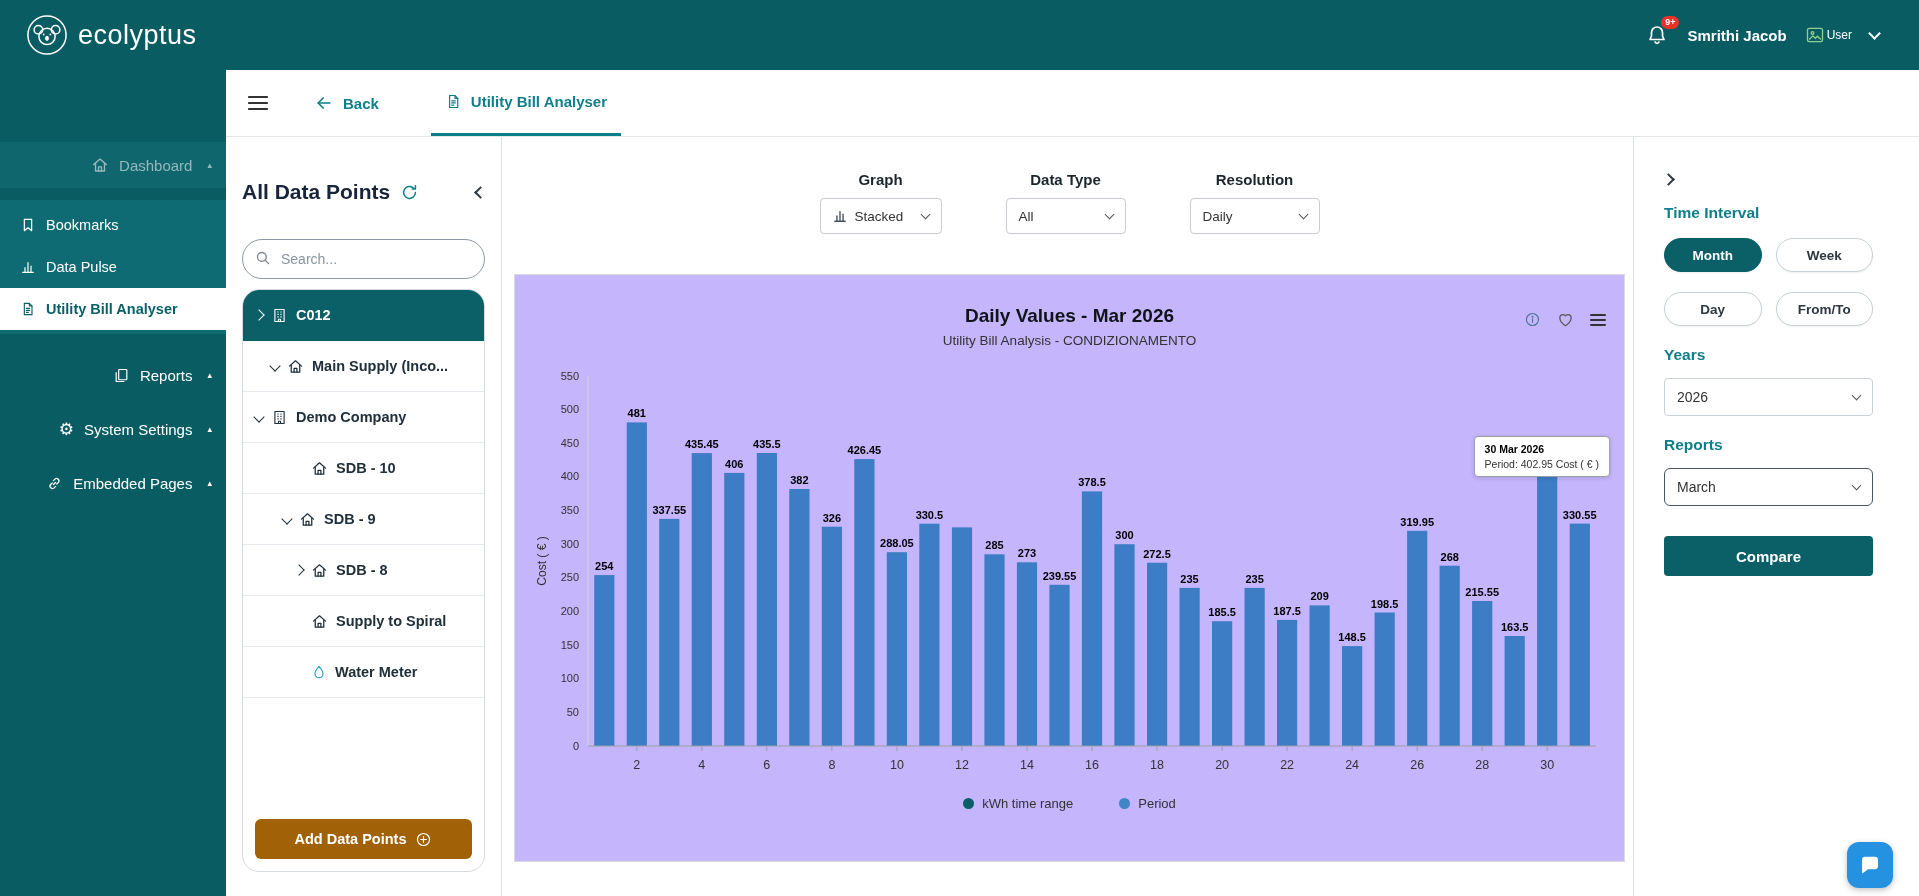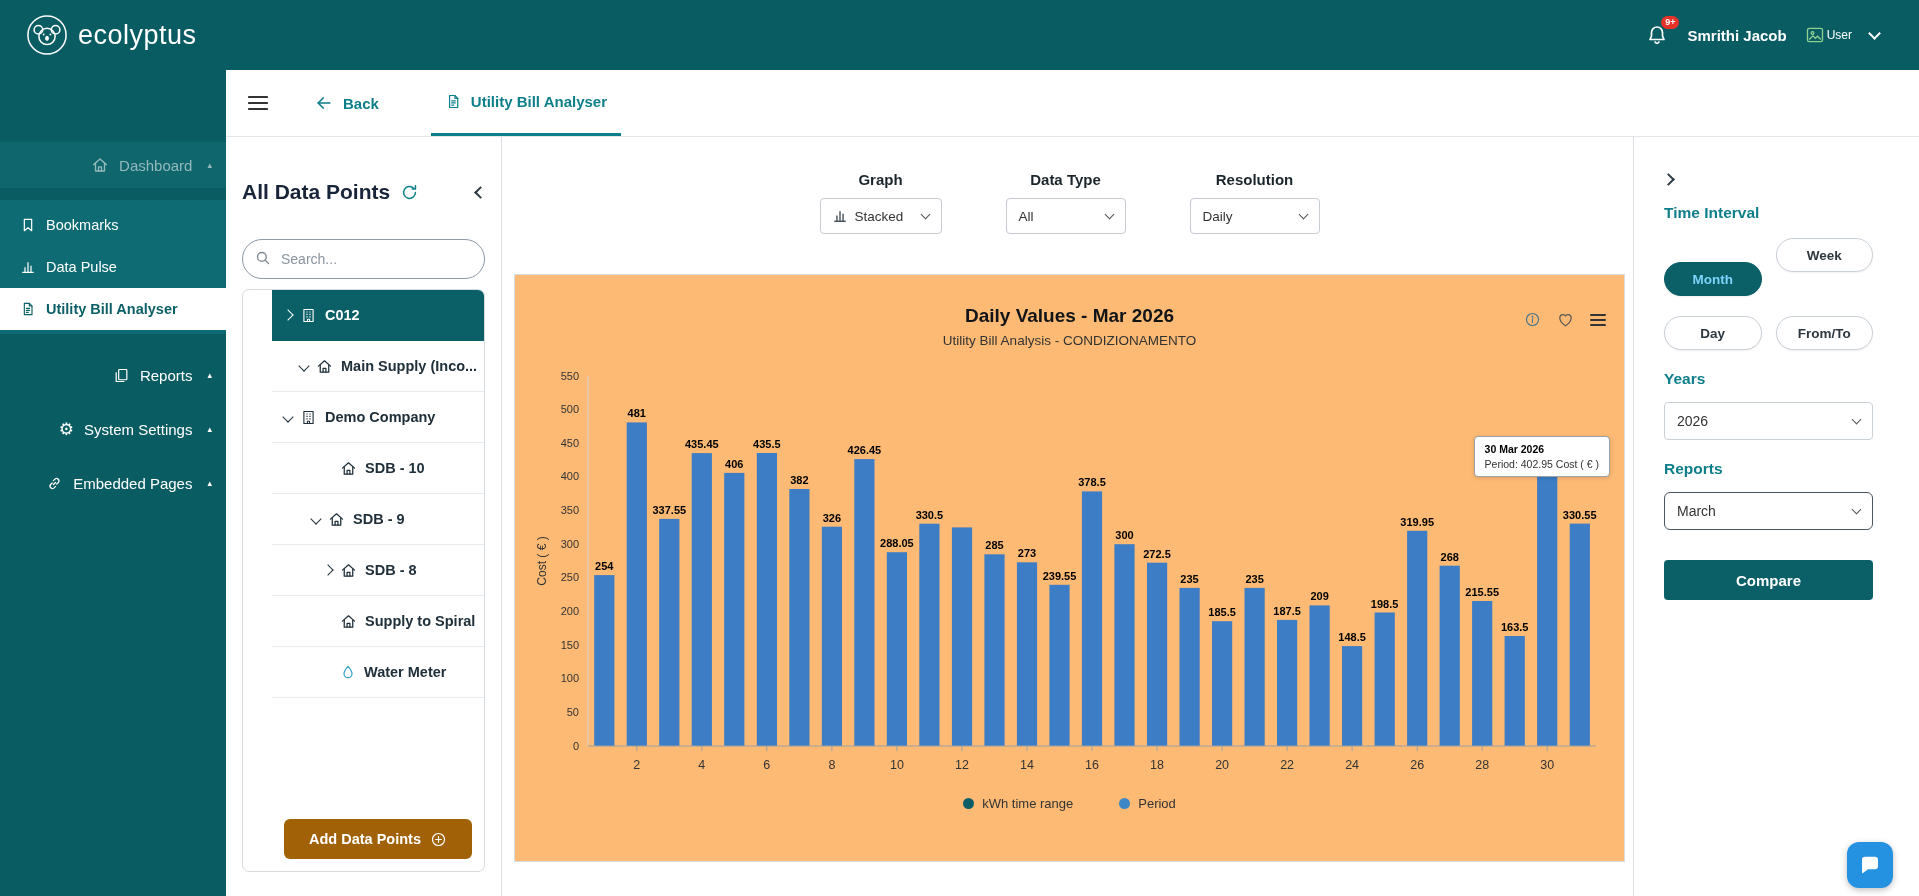--- a/index.html
+++ b/index.html
@@ -59,22 +59,22 @@
   .refresh-btn { margin-left:10px; background:none; border:none; cursor:pointer; display:flex; }
   .collapse-left { margin-left:auto; background:none; border:none; cursor:pointer; color:#2b3a42; display:flex; }
   .chev-big { width:9px; height:9px; border-right:2px solid currentColor; border-bottom:2px solid currentColor; display:inline-block; }
   .chev-big.left { transform:rotate(135deg); }
   .chev-big.right { transform:rotate(-45deg); }
   .search-wrap { position:relative; margin-top:30px; height:40px; }
   .search-input { width:100%; height:40px; border:1.5px solid #8d99a6; border-radius:21px;
                   padding:0 14px 0 38px; font-size:14px; color:#333; outline:none; font-family:inherit; }
   .search-input::placeholder { color:#8a949e; }
   .search-icon { position:absolute; left:12px; top:10px; }
-  .tree-card { margin-top:10px; flex:1; border:1px solid #d6dbe0; border-radius:7px;
-               display:flex; flex-direction:column; overflow:hidden; background:#fff;padding-left:29px; }
+  .tree-card { margin-top:10px; flex:1; border:1px solid #d6dbe0; border-radius:17px;
+               display:flex; flex-direction:column; overflow:hidden; background:#fff; }
   .tree-row { height:51px; flex:0 0 auto; display:flex; align-items:center; gap:8px;
               border-bottom:1px solid #e7eaee; font-size:14.5px; font-weight:600; color:#20303a; cursor:pointer; }
   .tree-row.selected { background:#0b5f66; color:#fff; border-bottom-color:#0b5f66; font-weight:700; }
   .chev { width:8px; height:8px; border-right:1.8px solid currentColor; border-bottom:1.8px solid currentColor; flex:0 0 auto; }
   .chev.right { transform:rotate(-45deg); }
   .chev.down { transform:rotate(45deg); }
   .chev-space { width:8px; flex:0 0 auto; }
   .ind-a { padding-left:12px; } .ind-b { padding-left:28px; }
   .ind-c { padding-left:40px; } .ind-d { padding-left:52px; }
   .tree-spacer { flex:1; }
@@ -85,21 +85,21 @@
   
   .chart-area { flex:1; min-width:0; padding:34px 8px 0 12px; display:flex; flex-direction:column; }
   .controls { display:flex; justify-content:center; gap:64px; flex:0 0 auto; }
   .control-group { display:flex; flex-direction:column; align-items:center; }
   .control-label { font-size:15px; font-weight:700; color:#1b262c; }
   .dropdown { margin-top:10px; height:36px; border:1px solid #c6ccd2; border-radius:4px; background:#fff;
               display:flex; align-items:center; gap:8px; padding:0 12px; font-size:13.5px; color:#333; cursor:pointer; }
   .dd-graph { width:122px;justify-content:flex-end; } .dd-type { width:120px; } .dd-res { width:130px; }
   .dd-caret { margin-left:auto; width:7px; height:7px; border-right:1.6px solid #555;
               border-bottom:1.6px solid #555; transform:rotate(45deg); margin-top:-3px; }
-  .chart-card { margin-top:40px; height:588px; border:1px solid #d9dde1; background:#fdba74; position:relative; }
+  .chart-card { margin-top:40px; height:588px; border:1px solid #d9dde1; background:#c4b5fd; position:relative; }
   .chart-icons { position:absolute; top:36px; right:18px; display:flex; gap:16px; align-items:center; }
   .chart-icon-btn { background:none; border:none; cursor:pointer; display:flex; }
   .chart-title { margin-top:30px; text-align:center; font-size:19px; font-weight:700; color:#101417; }
   .chart-subtitle { margin-top:6px; text-align:center; font-size:13.5px; color:#333; }
   .chart-svg-wrap { margin-top:6px; display:flex; justify-content:center; }
   .tick { font-size:11px; fill:#333; }
   .xtick { font-size:12.5px; fill:#333; }
   .bar-label { font-size:11px; font-weight:700; fill:#000; }
   .ylabel { font-size:12px; fill:#333; }
   .axis { stroke:#9aa0a5; stroke-width:1; }
@@ -114,21 +114,21 @@
 
   
   .right-panel { width:286px; flex:0 0 auto; background:#fff; border-left:1px solid #dcdfe3;
                  padding:38px 46px 0 30px; }
   .collapse-right { background:none; border:none; cursor:pointer; color:#2b3a42; display:flex; }
   .rp-heading { margin-top:20px; color:#0e7f8a; font-size:15.5px; font-weight:600; }
   .interval-grid { margin-top:16px; display:grid; grid-template-columns:1fr 1fr; gap:20px 14px; }
   .pill-btn { height:34px; border-radius:17px; border:1px solid #c9d0d6; background:#fff; color:#2d3840;
               font-size:13.5px; font-weight:600; cursor:pointer; font-family:inherit;
               box-shadow:0 1px 2px rgba(0,0,0,.06); }
-  .pill-btn.active { background:#0b5f66; border-color:#0b5f66; color:#7dd3fc;margin-top:24px; }
+  .pill-btn.active { background:#0b5f66; border-color:#0b5f66; color:#ffffff; }
   .select-box { margin-top:14px; height:38px; border:1px solid #c9d0d6; border-radius:4px; background:#fff;
                 display:flex; align-items:center; padding:0 12px; font-size:14px; color:#333; cursor:pointer; }
   .select-box.focused { border:1.5px solid #4c565e; border-radius:6px; }
   .compare-btn { margin-top:30px; width:100%; height:40px; background:#0b5f66; color:#fff; border:none;
                  border-radius:4px; font-size:15px; font-weight:600; cursor:pointer; font-family:inherit; }
 
   .chat-fab { position:absolute; right:26px; bottom:8px; width:46px; height:46px; border-radius:12px;
               background:#2492e0; border:none; display:flex; align-items:center; justify-content:center;
               cursor:pointer; box-shadow:0 2px 6px rgba(0,0,0,.25); }
 </style>

